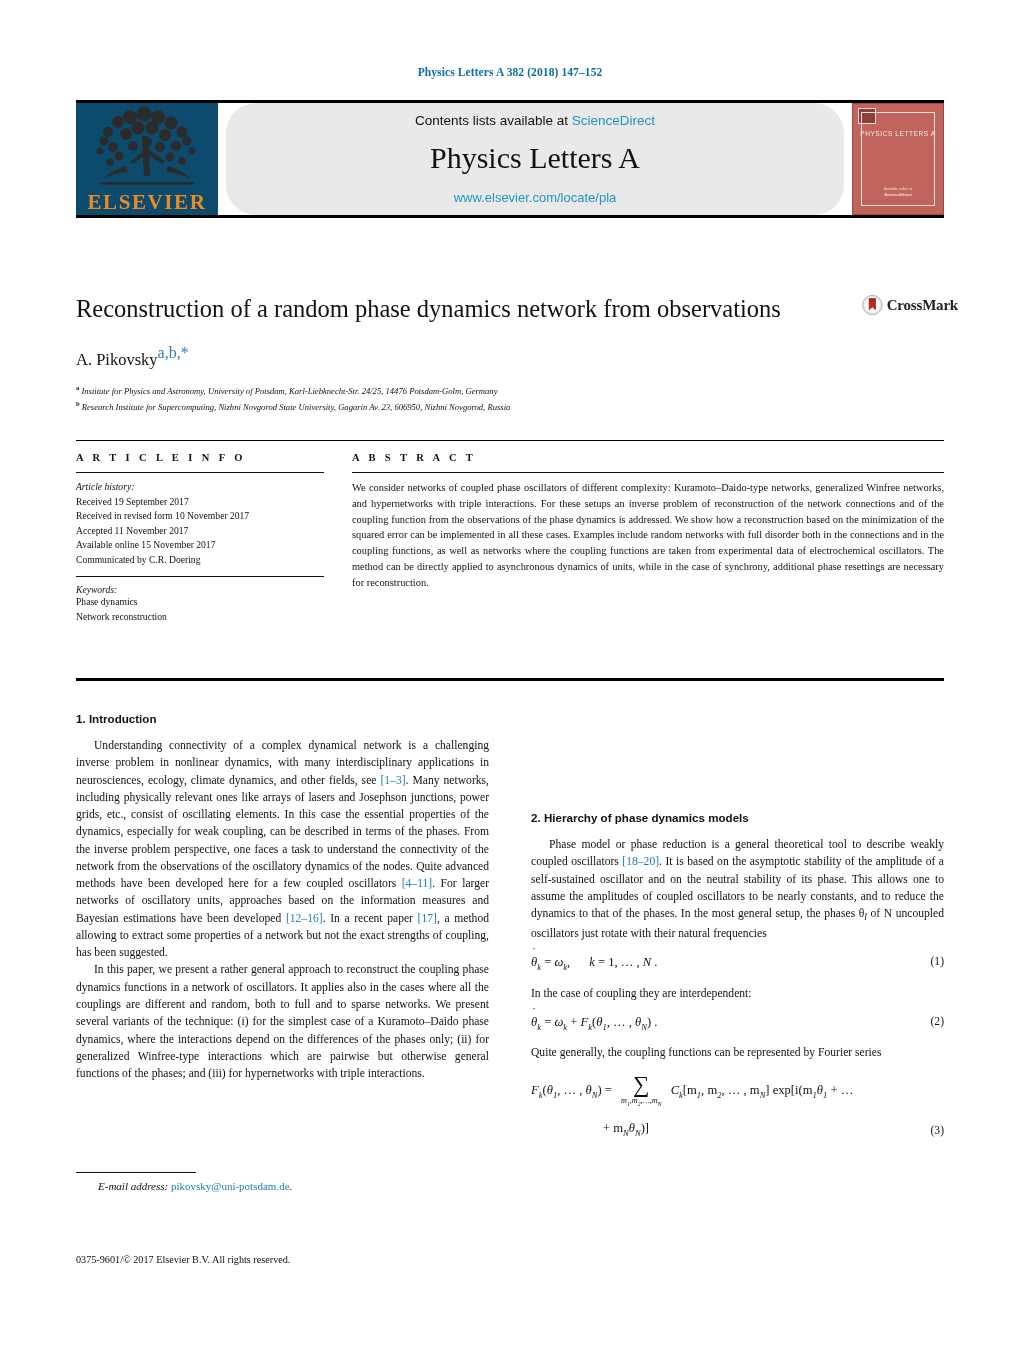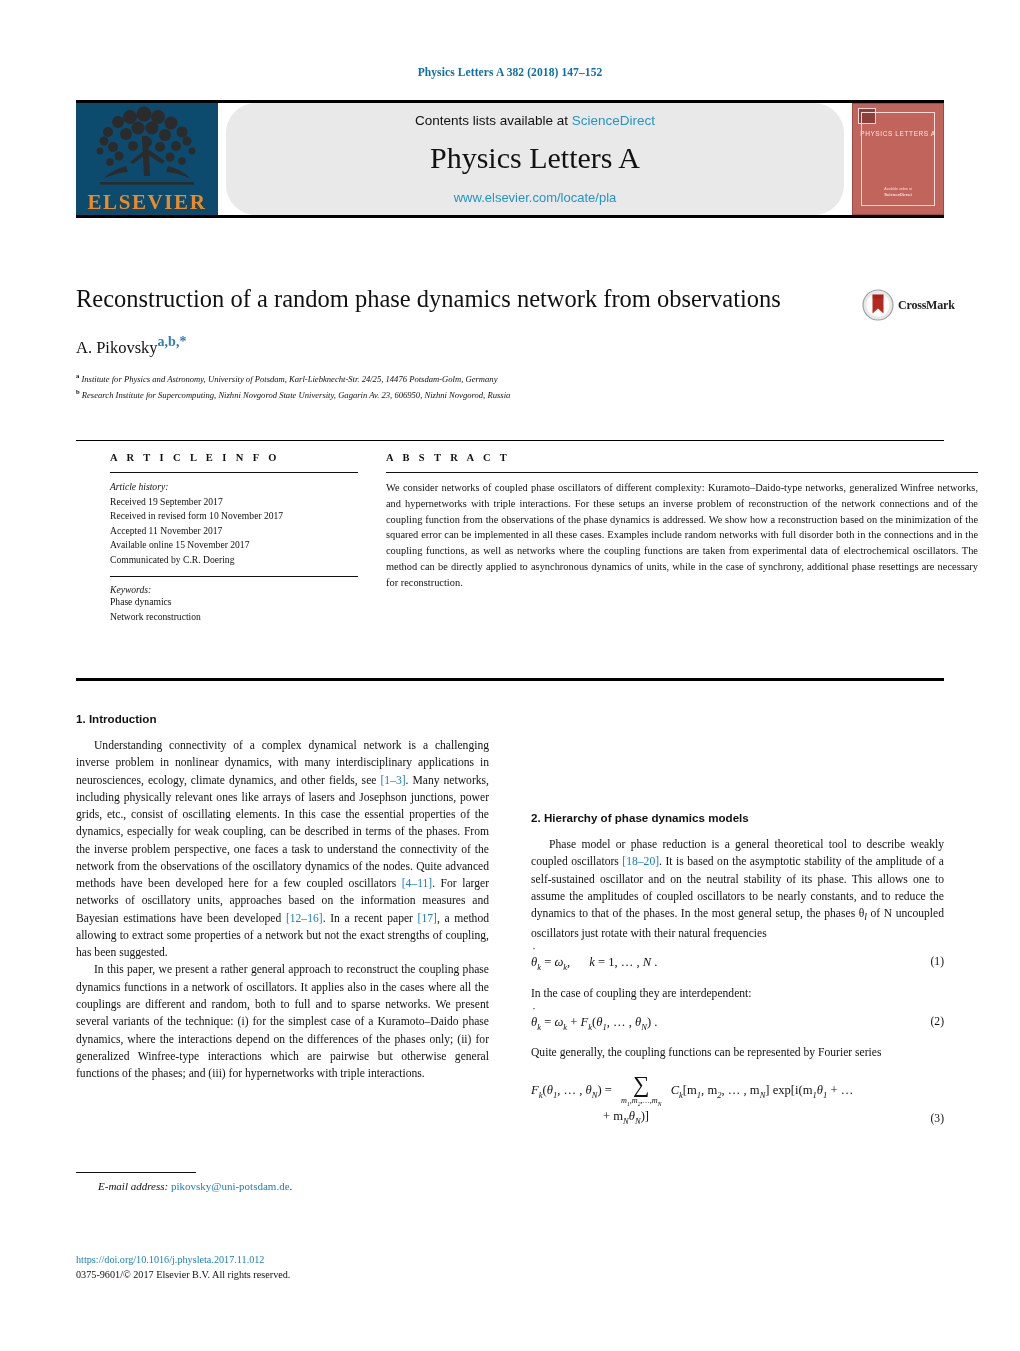--- a/index.html
+++ b/index.html
@@ -151,38 +151,38 @@
   .rule-thick-bot {
     border-top: 3px solid #000;
     width: 868px;
     height: 0;
   }
 
   
   .titleblock {
     position: absolute;
     left: 76px;
-    top: 284px;
+    top: 294px;
     width: 760px;
   }
   .paper-title {
     font-family: "Liberation Serif", serif;
     font-size: 24.5px;
     line-height: 1.22;
     color: #111;
     margin: 0;
     font-weight: normal;
   }
   .authors {
     margin-top: 20px;
     font-family: "Liberation Serif", serif;
     font-size: 16.5px;
     color: #111;
   }
-  .authors sup { font-size: 14px; color: #2f7fb5; font-weight: bold; }
+  .authors sup { font-size: 16px; color: #2f7fb5; }
   .authors sup .star { color: #2f7fb5; }
   .affils {
     margin-top: 14px;
     font-family: "Liberation Serif", serif;
     font-size: 8.6px;
     font-style: italic;
     line-height: 1.62;
     color: #111;
   }
   .affils sup { font-style: normal; font-weight: bold; font-size: 6.5px; }
@@ -192,41 +192,40 @@
     left: 862px;
     top: 288px;
     width: 96px;
     height: 34px;
     display: flex;
     align-items: center;
   }
   .crossmark-label {
     font-family: "Liberation Serif", serif;
     font-weight: bold;
-    font-size: 12px;
+    font-size: 15px;
     margin-left: 4px;
     color: #222;
     letter-spacing: -0.2px;
   }
 
   
   .rule-mid {
     position: absolute;
     left: 76px;
     width: 868px;
     border-top: 1px solid #000;
     height: 0;
   }
   .infoabs {
     position: absolute;
     left: 76px;
     top: 452px;
     width: 868px;
     display: flex;
-    margin-left: 34px;
   }
   .col-info { width: 248px; flex: 0 0 248px; }
   .col-gap  { width: 28px; flex: 0 0 28px; }
   .col-abs  { flex: 1 1 auto; }
 
   .sec-head {
     font-family: "Liberation Serif", serif;
     font-weight: bold;
     font-size: 10.5px;
     letter-spacing: 3.4px;
@@ -548,35 +547,34 @@
 
       <div class="eqrow" style="flex-direction:column;align-items:stretch">
         <span class="eq" style="display:block;">
           <span class="mi">F</span><sub>k</sub>(<span class="mi">θ</span><sub>1</sub>, … , <span class="mi">θ</span><sub>N</sub>) =
           <span class="sum">
             <span class="sig">∑</span>
             <span class="lim">m<sub>1</sub>,m<sub>2</sub>,…,m<sub>N</sub></span>
           </span>
           <span class="mi">C</span><sub>k</sub>[m<sub>1</sub>, m<sub>2</sub>, … , m<sub>N</sub>] exp[i(m<sub>1</sub><span class="mi">θ</span><sub>1</sub> + …
         </span>
-        <span class="eq" style="display:flex;justify-content:space-between;align-items:flex-end;margin-top:2px;">
+        <span class="eq" style="display:flex;justify-content:space-between;align-items:flex-end;margin-top:14px;">
           <span style="padding-left:72px">+ m<sub>N</sub><span class="mi">θ</span><sub>N</sub>)]</span>
           <span class="eqno">(3)</span>
         </span>
       </div>
 
     </div>
   </div>
 
   <div class="footnote">
     <div class="fnrule"></div>
     <div class="fn-email">
       <i>E-mail address:</i>
       <a href="#">pikovsky@uni-potsdam.de</a><span>.</span>
     </div>
   </div>
 
   <div class="pubfoot">
-    <div class="doi">https://doi.org/10.1016/j.physleta.2017.11.012</div>
     <div>0375-9601/© 2017 Elsevier B.V. All rights reserved.</div>
   </div>
 
 </div>
 
 </body></html>

